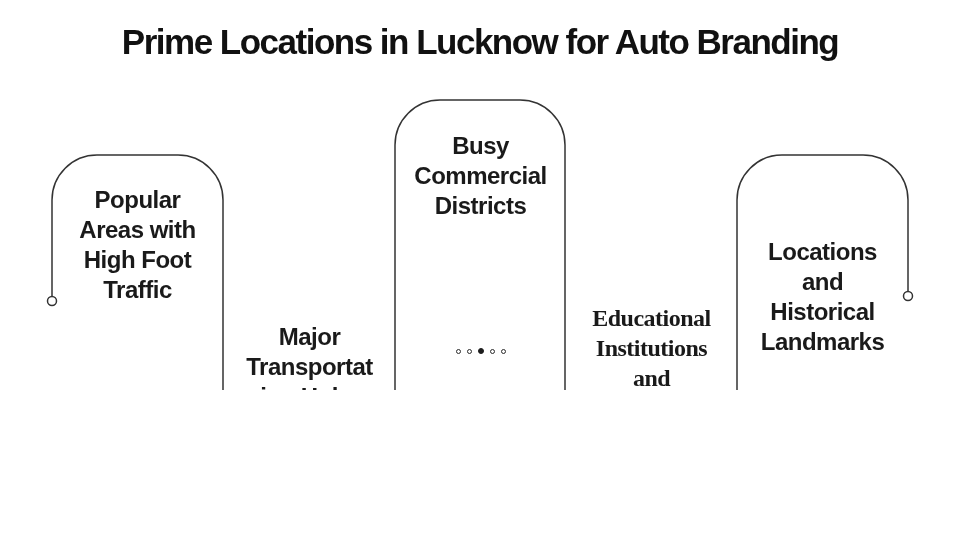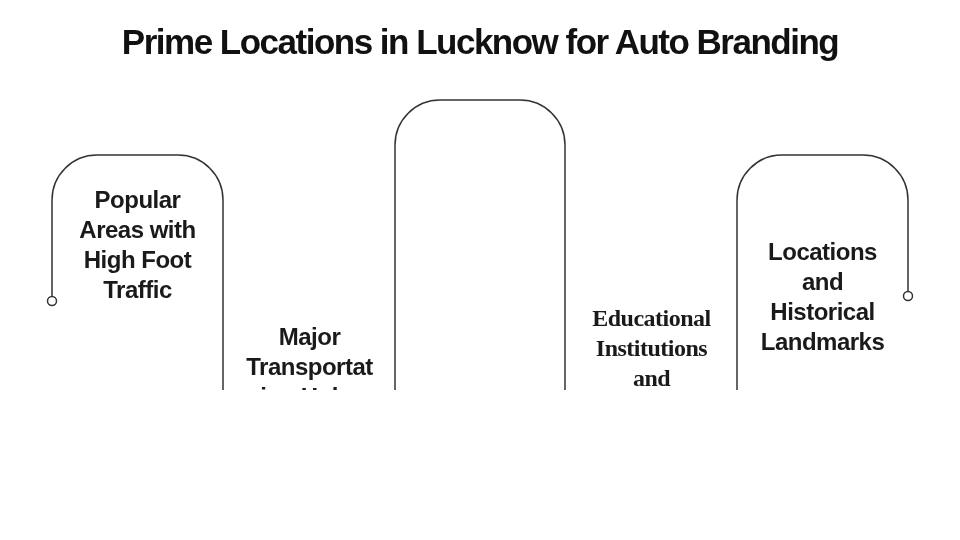--- a/index.html
+++ b/index.html
@@ -112,20 +112,32 @@
 ion Hubs</div>
     <div class="dots">
         <span class="dot"></span>
         <span class="dot active"></span>
         <span class="dot"></span>
         <span class="dot"></span>
         <span class="dot"></span>
       </div>
   </div>
 
+  <div class="card card-3">
+    <div class="label">Busy
+Commercial
+Districts</div>
+    <div class="dots">
+        <span class="dot"></span>
+        <span class="dot"></span>
+        <span class="dot active"></span>
+        <span class="dot"></span>
+        <span class="dot"></span>
+      </div>
+  </div>
 
   <div class="card card-4">
     <div class="label">Educational
 Institutions
 and
 Campuses</div>
     <div class="dots">
         <span class="dot"></span>
         <span class="dot"></span>
         <span class="dot active"></span>

